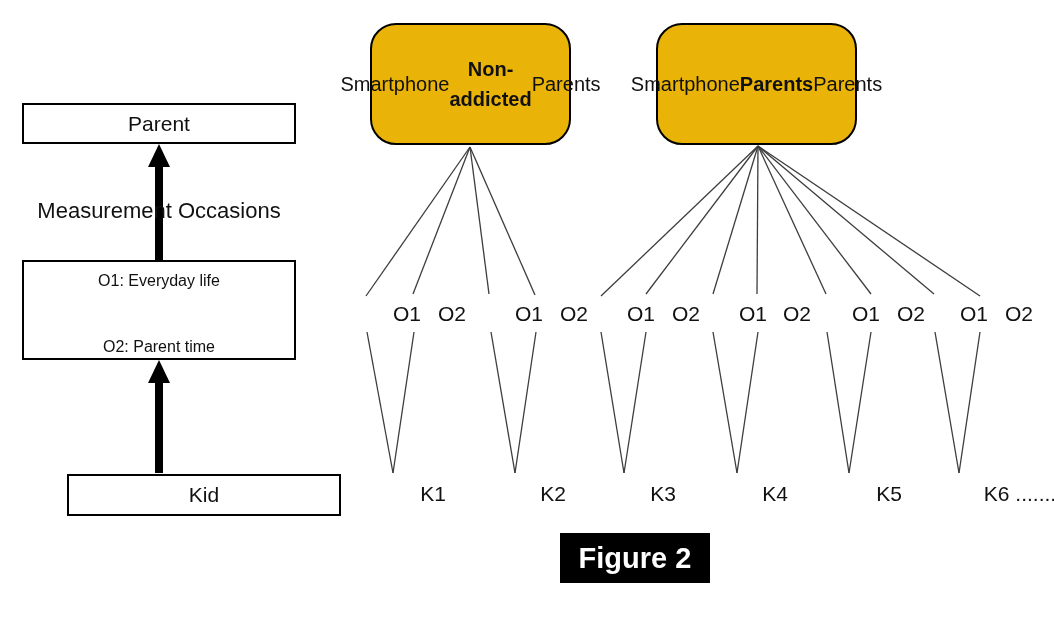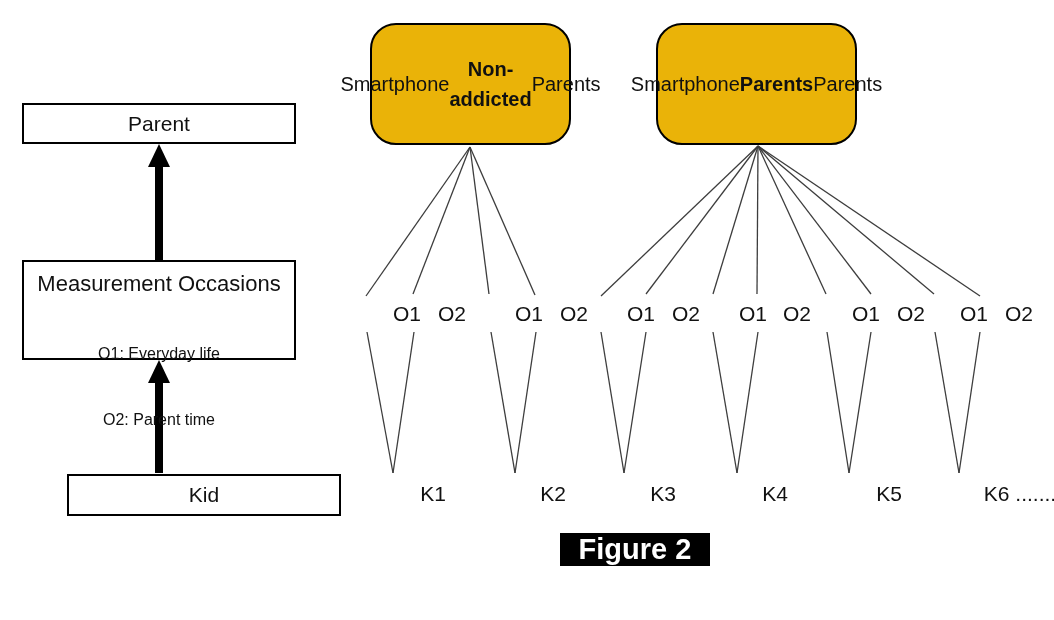--- a/index.html
+++ b/index.html
@@ -26,21 +26,21 @@
     align-items: center;
     justify-content: center;
     text-align: center;
   }
   .box-label { font-size: 21px; }
   #parent-box   { left: 22px; top: 103px; width: 274px; height: 41px; text-align: center; }
   #kid-box      { left: 22px; top: 474px; width: 274px; height: 42px; margin-left: 45px; }
   #occasions-box {
     left: 22px; top: 260px; width: 274px; height: 100px;
     flex-direction: column;
-    justify-content: space-between;
+    justify-content: flex-end;
     padding-top: 7px;
   }
   .occasions-title { font-size: 22px; line-height: 30px; }
   .occasions-item  { font-size: 16px; line-height: 22px; margin-top: 44px; }
   .round-box {
     position: absolute;
     box-sizing: border-box;
     border: 2px solid #000000;
     border-radius: 26px;
     background: #eab308;
@@ -63,21 +63,21 @@
     transform: translateX(-50%);
     font-size: 21px;
     white-space: nowrap;
     margin-left: 39px;
   }
   .o-label { top: 302px; }
   .k-label { top: 482px; }
   #figure-caption {
     position: absolute;
     left: 560px; top: 533px;
-    width: 150px; height: 33px;
+    width: 150px; height: 50px;
     background: #000000;
     color: #ffffff;
     font-size: 29px;
     font-weight: bold;
     display: flex;
     align-items: center;
     justify-content: center;
   }
 </style>
 </head>

